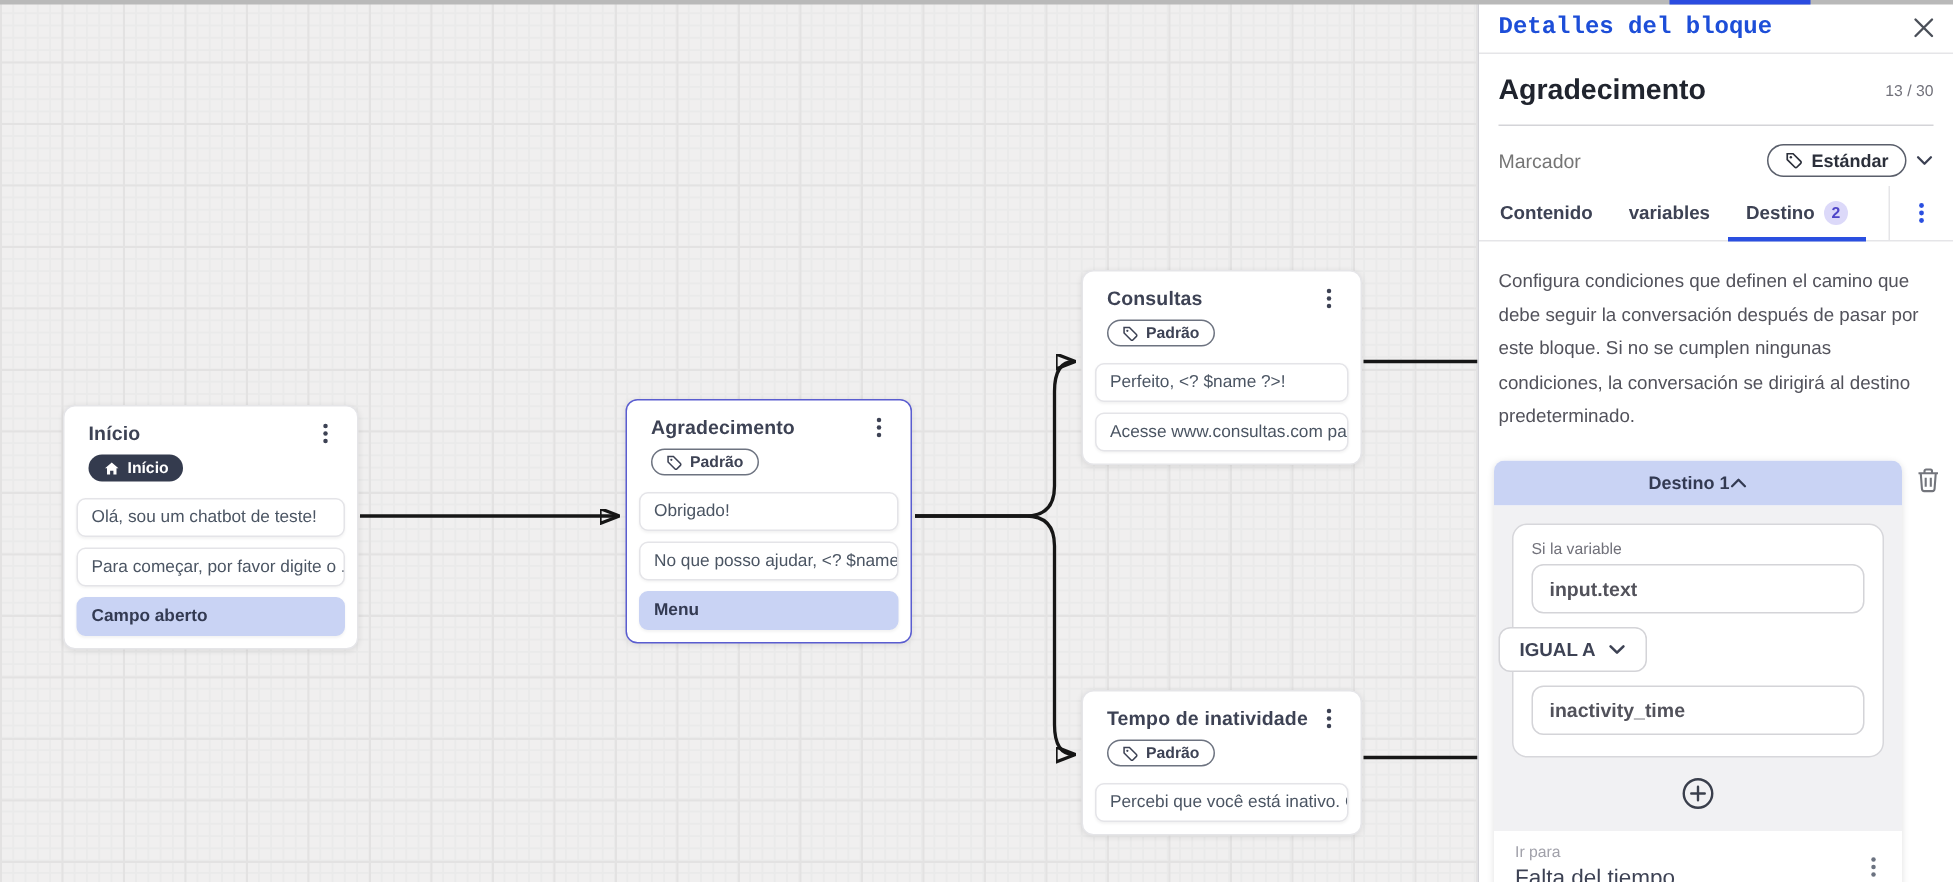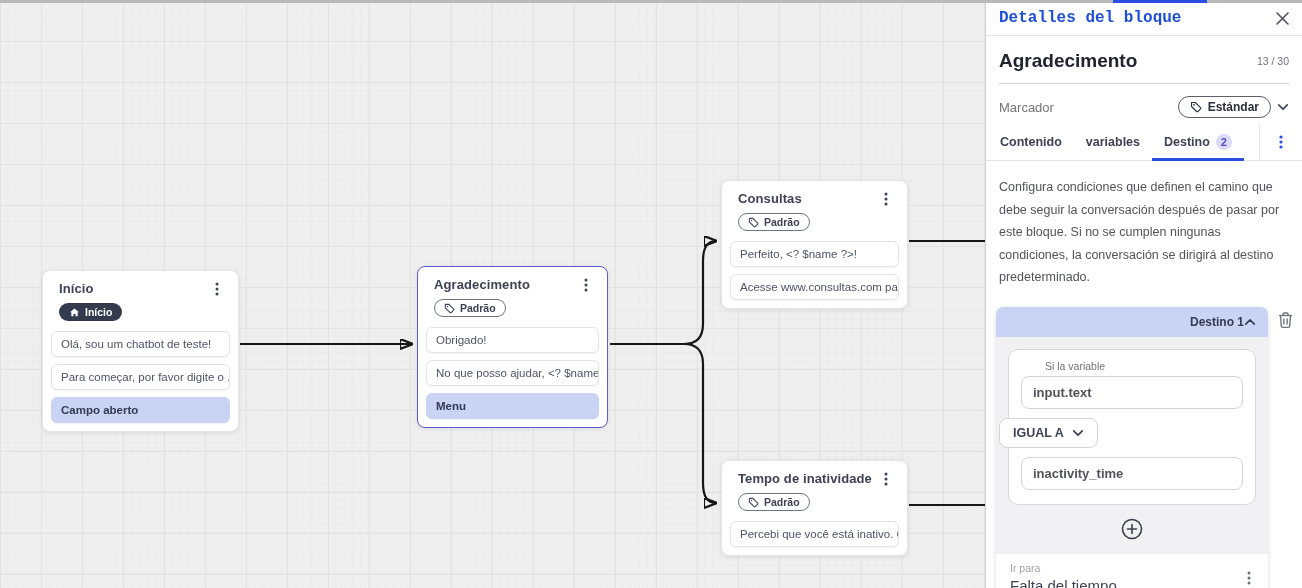--- a/index.html
+++ b/index.html
@@ -77,27 +77,27 @@
     font-size:10.5px; font-weight:700; display:grid; place-items:center; }
   .tabs-kebab { margin-left:auto; border-left:1px solid #e5e5e8; display:flex; align-items:center;
     padding:0 14px; color:#2a4fe0; cursor:pointer; }
   .tabs-kebab svg { width:14px; height:16px; }
 
   .panel-body { flex:1; overflow:hidden; }
   .description { padding:15px 14px 10px 13px; font-size:12.5px; line-height:1.8; color:#52525b; }
 
   .dest-row { display:flex; align-items:flex-start; gap:9px; padding:8px 8px 0 10px; }
   .accordion { flex:1; border-radius:7px; overflow:hidden; box-shadow:0 1px 5px rgba(0,0,0,.13); }
-  .accordion-header { background:#c9d3f4; padding:8px 12px; display:flex; justify-content:flex-end;
+  .accordion-header { background:#c9d3f4; padding:8px 12px; display:flex; justify-content:center;
     align-items:center; cursor:pointer; }
   .accordion-title { font-size:12px; font-weight:700; color:#333a52; }
   .accordion-header .chev { color:#333a52; }
   .accordion-body { background:#f1f1f3; padding:12px 12px 13px; }
   .cond-box { background:#fff; border:1px solid #d7d7db; border-radius:10px; padding:10px 12px 14px; }
-  .field-label { font-size:10.5px; color:#71717a;margin-left:24px; }
+  .field-label { font-size:10.5px; color:#71717a; }
   .cond-input { width:100%; margin-top:4px; border:1px solid #d4d4d8; border-radius:8px;
     padding:8px 11px; font-size:13px; color:#52525b; outline:none; background:#fff;
     font-family:"Liberation Sans", sans-serif;font-weight:bold; }
   .operator-btn { position:relative; margin:9px 0 9px -22px; display:inline-flex; align-items:center;
     gap:8px; background:#fff; border:1px solid #d4d4d8; border-radius:8px; padding:7px 13px;
     font-size:12.5px; font-weight:700; color:#3d4254; cursor:pointer;justify-content:center; }
   .plus-btn { margin:12px auto 0; width:24px; height:24px; display:block; cursor:pointer;
     color:#3a3f4c; background:none; border:none; }
   .plus-btn svg { width:24px; height:24px; }
   .accordion-footer { background:#fff; padding:8px 12px 12px 14px; display:flex;

